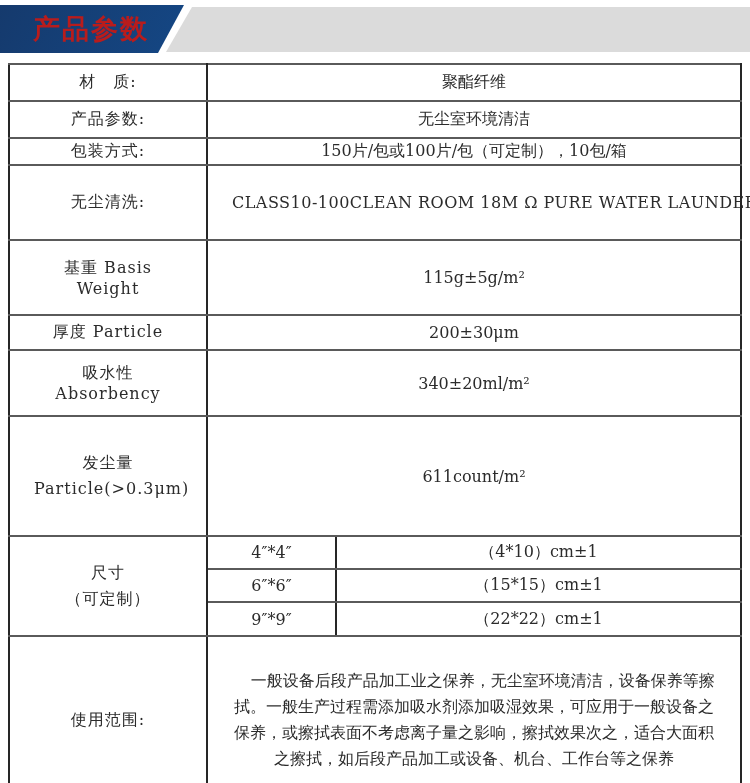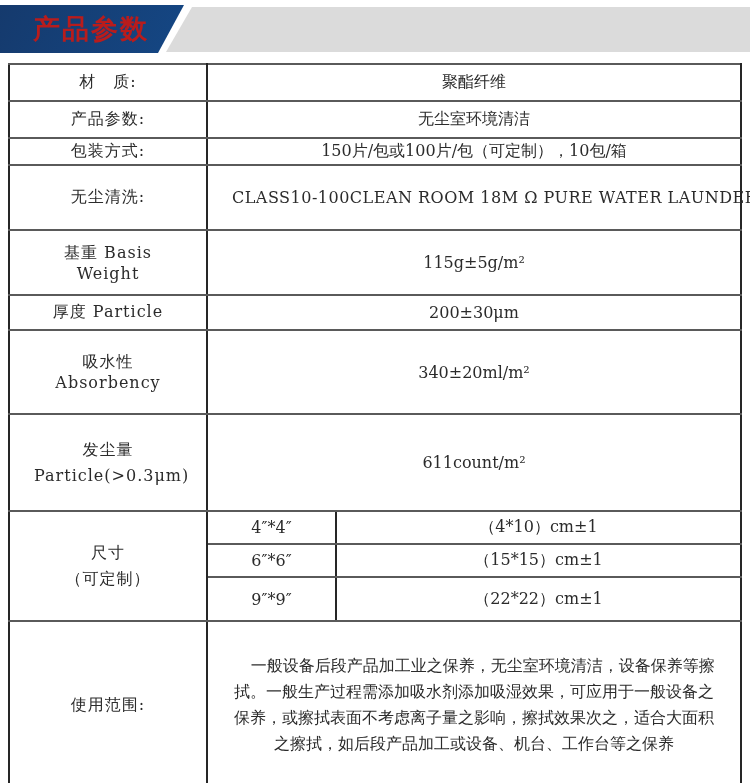--- a/index.html
+++ b/index.html
@@ -29,23 +29,23 @@
     border-collapse:collapse;table-layout:fixed;
     width:734px;margin:10px 0 0 8px;
     border:2px solid #262626;
   }
   table.spec td{
     border-top:2px solid #5a5a5a;border-bottom:2px solid #5a5a5a;
     border-left:2px solid #262626;border-right:2px solid #262626;
     text-align:center;vertical-align:middle;
     font-size:16px;padding:2px 24px;color:#2b2b2b;
   }
-  tr.h37{height:37px}tr.h36{height:24px}tr.h65{height:65px}
-  tr.h35{height:35px}tr.h66{height:84px}tr.h97{height:97px}
-  tr.h33{height:33px}tr.h34{height:44px}tr.h168{height:168px}
+  tr.h37{height:37px}tr.h36{height:24px}tr.h65{height:75px}
+  tr.h35{height:35px}tr.h66{height:66px}tr.h97{height:120px}
+  tr.h33{height:33px}tr.h34{height:34px}tr.h168{height:168px}
   td.lbl{letter-spacing:1px;}
   td.val-en{font-size:17px;white-space:nowrap;letter-spacing:0.5px;}
   .two-line div{line-height:1.6;}
   td.usage-text{
     text-align:left;text-indent:1.1em;
     font-size:17.5px;line-height:1.62;
     padding:6px 14px 6px 10px;
   }
   
   .bottom-rule{width:750px;height:4px;background:#2e2e2e;margin-top:3px;}

